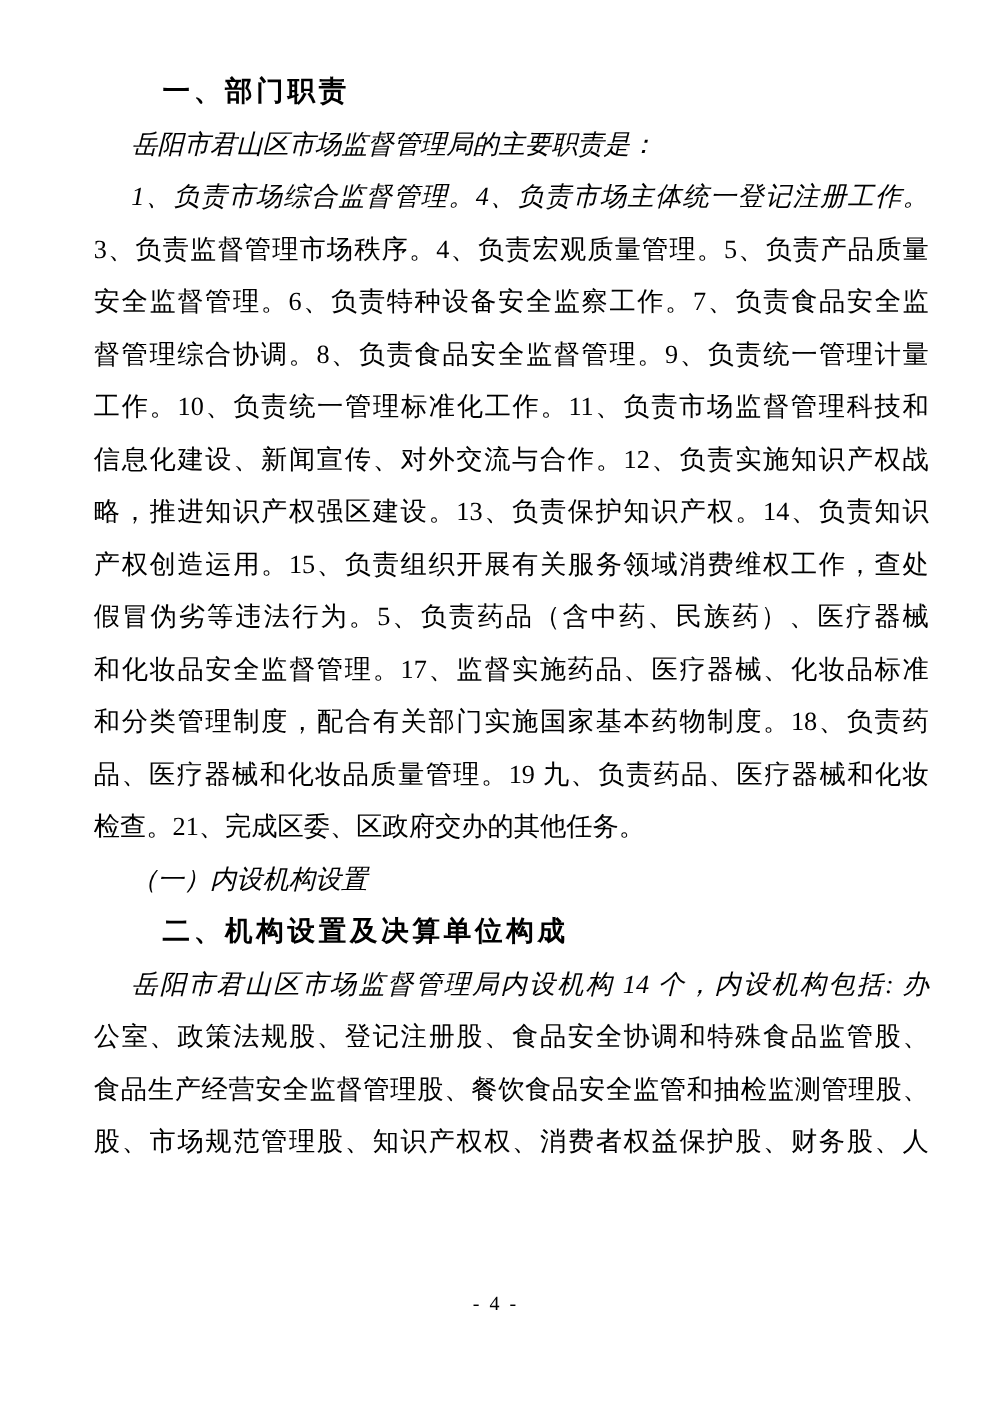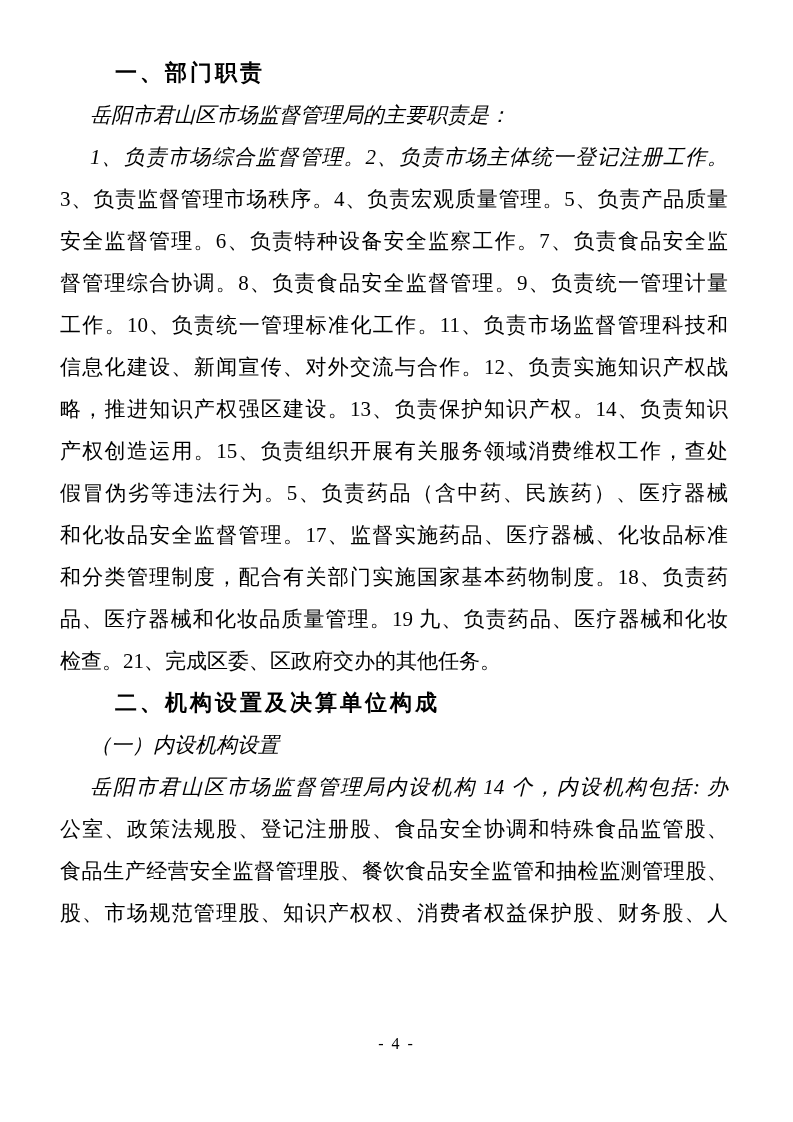--- a/index.html
+++ b/index.html
@@ -11,21 +11,21 @@
     position: relative;
     width: 793px;
     height: 1122px;
     background: #ffffff;
     overflow: hidden;
     color: #000000;
     font-family: "Liberation Serif", serif;
   }
   .content {
     position: absolute;
-    left: 60px;
+    left: 75px;
     top: 52px;
     width: 668px;
   }
   .line {
     font-size: 21px;
     line-height: 42px;
     height: 42px;
     white-space: nowrap;
     overflow: visible;
   }
@@ -58,35 +58,35 @@
     color: #000000;
   }
 </style>
 </head>
 <body>
 
 <div class="page">
   <div class="content">
       <div class="line heading">一、部门职责</div>
       <div class="line indent">岳阳市君山区市场监督管理局的主要职责是：</div>
-      <div class="line indent fill">1、负责市场综合监督管理。2、负责市场主体统一登记注册工作。</div>
+      <div class="line indent fill">1、负责市场综合监督管理。4、负责市场主体统一登记注册工作。</div>
       <div class="line fill">3、负责监督管理市场秩序。4、负责宏观质量管理。5、负责产品质量</div>
       <div class="line fill">安全监督管理。6、负责特种设备安全监察工作。7、负责食品安全监</div>
       <div class="line fill">督管理综合协调。8、负责食品安全监督管理。9、负责统一管理计量</div>
       <div class="line fill">工作。10、负责统一管理标准化工作。11、负责市场监督管理科技和</div>
       <div class="line fill">信息化建设、新闻宣传、对外交流与合作。12、负责实施知识产权战</div>
       <div class="line fill">略，推进知识产权强区建设。13、负责保护知识产权。14、负责知识</div>
       <div class="line fill">产权创造运用。15、负责组织开展有关服务领域消费维权工作，查处</div>
       <div class="line fill">假冒伪劣等违法行为。5、负责药品（含中药、民族药）、医疗器械</div>
       <div class="line fill">和化妆品安全监督管理。17、监督实施药品、医疗器械、化妆品标准</div>
       <div class="line fill">和分类管理制度，配合有关部门实施国家基本药物制度。18、负责药</div>
       <div class="line fill">品、医疗器械和化妆品质量管理。19 九、负责药品、医疗器械和化妆</div>
       <div class="line">检查。21、完成区委、区政府交办的其他任务。</div>
+      <div class="line indent">（一）内设机构设置</div>
       <div class="line heading">二、机构设置及决算单位构成</div>
-      <div class="line indent">（一）内设机构设置</div>
       <div class="line indent fill">岳阳市君山区市场监督管理局内设机构 14 个，内设机构包括: 办</div>
       <div class="line fill">公室、政策法规股、登记注册股、食品安全协调和特殊食品监管股、</div>
       <div class="line fill">食品生产经营安全监督管理股、餐饮食品安全监管和抽检监测管理股、</div>
       <div class="line fill">股、市场规范管理股、知识产权权、消费者权益保护股、财务股、人</div>
     </div>
   <div class="footer">
     <span>- 4 -</span>
   </div>
 </div>
 

